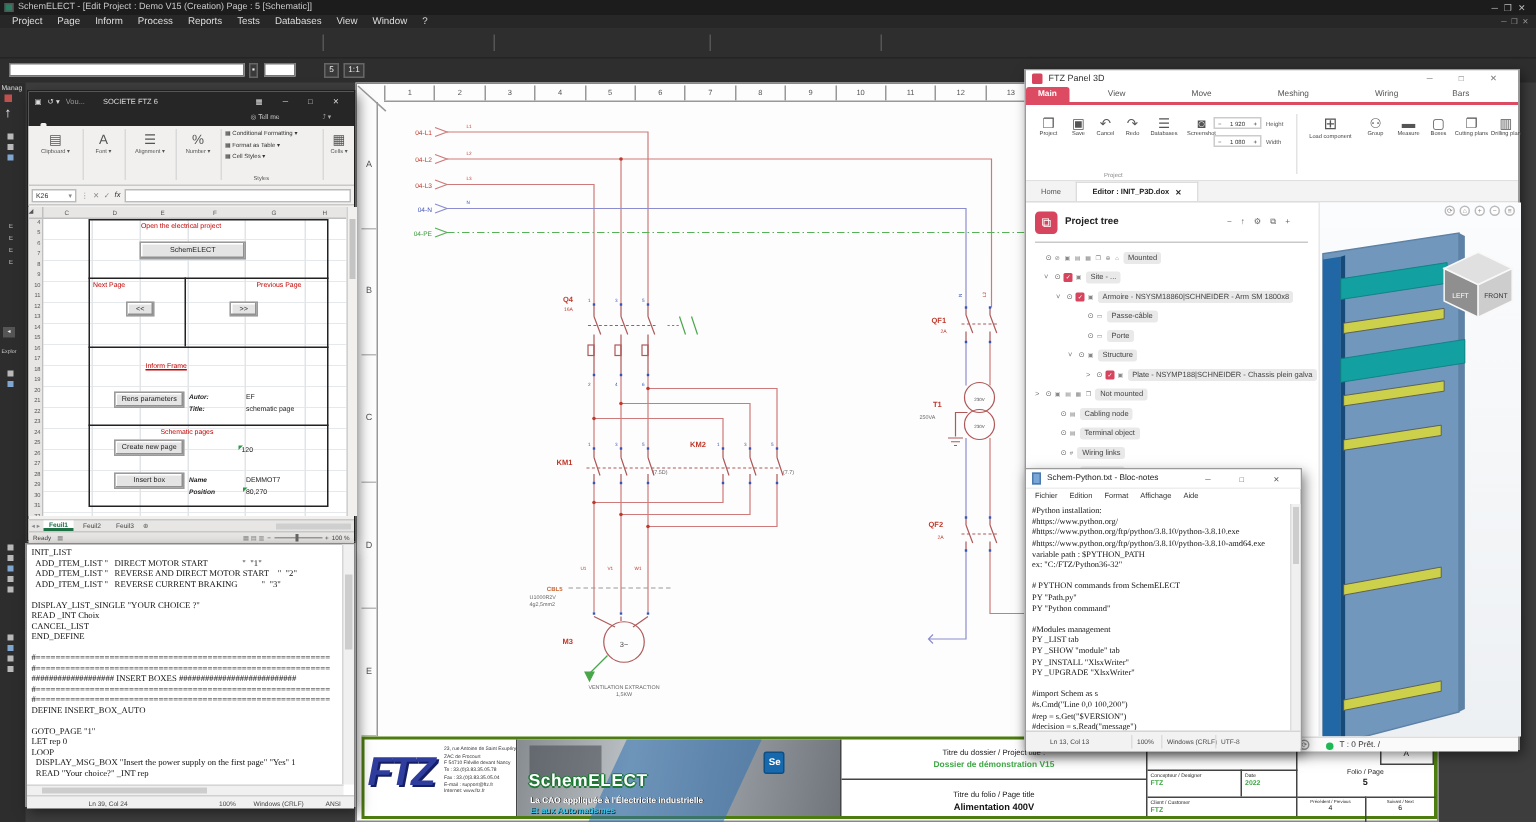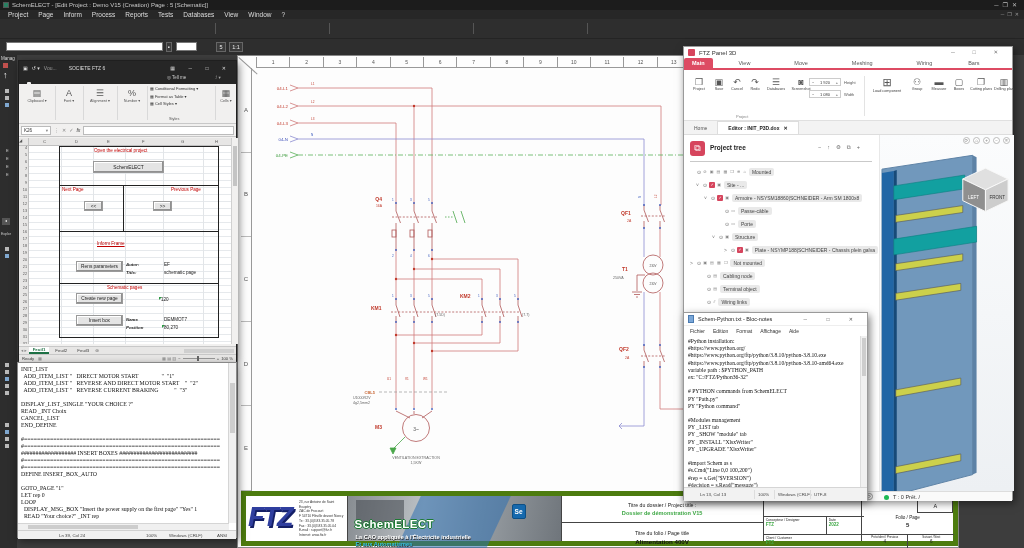--- a/index.html
+++ b/index.html
@@ -46,21 +46,21 @@
 .ct{fill:#c0392b;font-size:5px;font-weight:bold;font-family:"Liberation Sans",sans-serif}
 .cs{fill:#666;font-size:3.6px;font-family:"Liberation Sans",sans-serif}
 .csr{fill:#c0392b;font-size:3.4px;font-family:"Liberation Sans",sans-serif}
 .rl{fill:#c0392b;font-size:4.4px;font-family:"Liberation Sans",sans-serif}
 .rl.bl{fill:#4455bb}.rl.gr{fill:#3a9a3a}
 .tg{font-size:3.1px;fill:#888;font-family:"Liberation Sans",sans-serif}
 .tg.red{fill:#c0392b}.tg.blue{fill:#3355bb}
 .tdot{fill:#c0392b}
 .term{fill:#3355bb}
 
-.tblock{position:absolute;left:3px;top:435px;width:717px;height:55px;border:5px solid #4d7c0f;display:flex;font-size:4px;color:#222;background:#fff}
+.tblock{position:absolute;left:3px;top:435px;width:717px;height:55px;border:2px solid #4d7c0f;display:flex;font-size:4px;color:#222;background:#fff}
 .tb-cell{border-right:1px solid #444;position:relative}
 .ftzlogo{position:absolute;left:2px;top:6px;font-size:27px;font-weight:bold;font-style:italic;letter-spacing:-2px;color:#2f3e9e;text-shadow:1.5px 1.5px 0 #141f66}
 .addr{position:absolute;left:53px;top:4px;font-size:3.3px;line-height:4.7px;color:#333}
 .banner{background:linear-gradient(100deg,#878c91,#bcc1c5 35%,#9aa0a5 60%,#6f757b)}
 .banner .band{position:absolute;left:60px;top:0;width:90px;height:55px;background:#2e6fb0;opacity:.55;transform:skewX(-25deg)}
 .banner .mach{position:absolute;left:8px;top:4px;width:48px;height:26px;background:#4a4f55;opacity:.6}
 .bse{position:absolute;left:164px;top:8px;width:14px;height:15px;background:#1669ad;border:1px solid #0d4f85;border-radius:2px;color:#fff;font-size:6.5px;font-weight:bold;display:flex;align-items:center;justify-content:center}
 .btitle{position:absolute;left:7px;top:22px;font-size:11.5px;font-weight:bold;color:#fff;letter-spacing:.4px;text-shadow:1px 0 #1c7a33,-1px 0 #1c7a33,0 1px #1c7a33,0 -1px #1c7a33}
 .bsub{position:absolute;left:8px;top:38px;font-size:5.6px;font-weight:bold;color:#fff;text-shadow:.5px .5px 0 #222}
 .bsub2{position:absolute;left:8px;top:45px;font-size:5.6px;font-weight:bold;color:#35c3e8;text-shadow:.5px .5px 0 #222}

